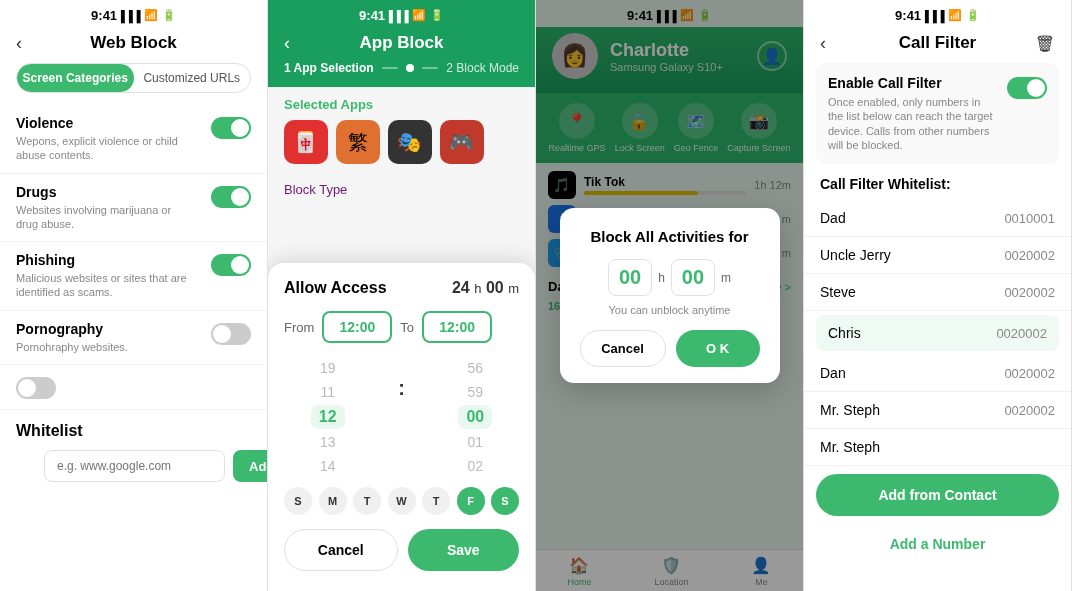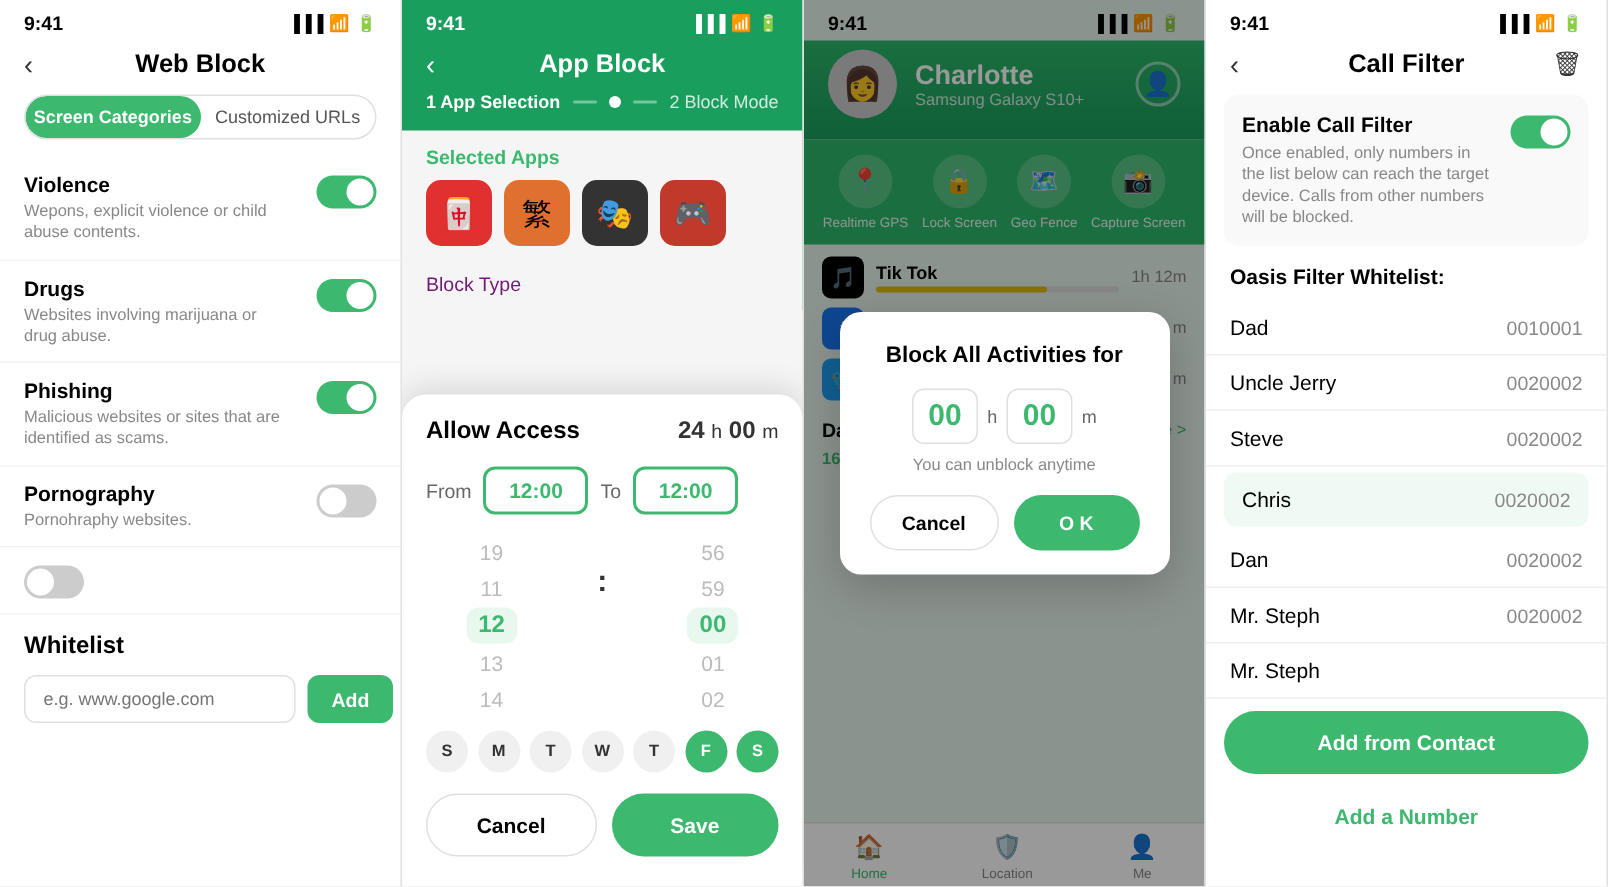--- a/index.html
+++ b/index.html
@@ -21,21 +21,21 @@
       display: flex;
       flex-direction: column;
       overflow: hidden;
       border-right: 1px solid #e0e0e0;
       position: relative;
     }
 
     
     .status-bar {
       display: flex;
-      justify-content: space-between;
+      justify-content: center;
       align-items: center;
       padding: 8px 16px 4px;
       font-size: 12px;
       font-weight: 600;
     }
     .status-time { font-size: 13px; font-weight: 700; }
     .status-icons { display: flex; gap: 4px; align-items: center; font-size: 11px; }
 
     
     #panel1 .header {
@@ -135,20 +135,21 @@
       gap: 8px;
     }
     .whitelist-input {
       flex: 1;
       border: 1px solid #e0e0e0;
       border-radius: 8px;
       padding: 8px 12px;
       font-size: 12px;
       color: #bbb;
       outline: none;
+      margin-left: 28px;
     }
     .add-btn {
       background: #3cb96e;
       color: #fff;
       border: none;
       border-radius: 8px;
       padding: 8px 16px;
       font-size: 13px;
       font-weight: 600;
       cursor: pointer;
@@ -892,21 +893,21 @@
     <span class="header-title">Call Filter</span>
     <span class="header-trash">🗑</span>
   </div>
   <div class="enable-section">
     <div class="enable-text">
       <h4>Enable Call Filter</h4>
       <p>Once enabled, only numbers in the list below can reach the target device. Calls from other numbers will be blocked.</p>
     </div>
     <div class="toggle toggle-on"></div>
   </div>
-  <div class="whitelist-label">Oasis Filter Whitelist:</div>
+  <div class="whitelist-label">Call Filter Whitelist:</div>
   <div id="contacts-list">
       <div class="contact-row">
         <span class="contact-name">Dad</span>
         <span class="contact-number">0010001</span>
       </div>
       <div class="contact-row">
         <span class="contact-name">Uncle Jerry</span>
         <span class="contact-number">0020002</span>
       </div>
       <div class="contact-row">

